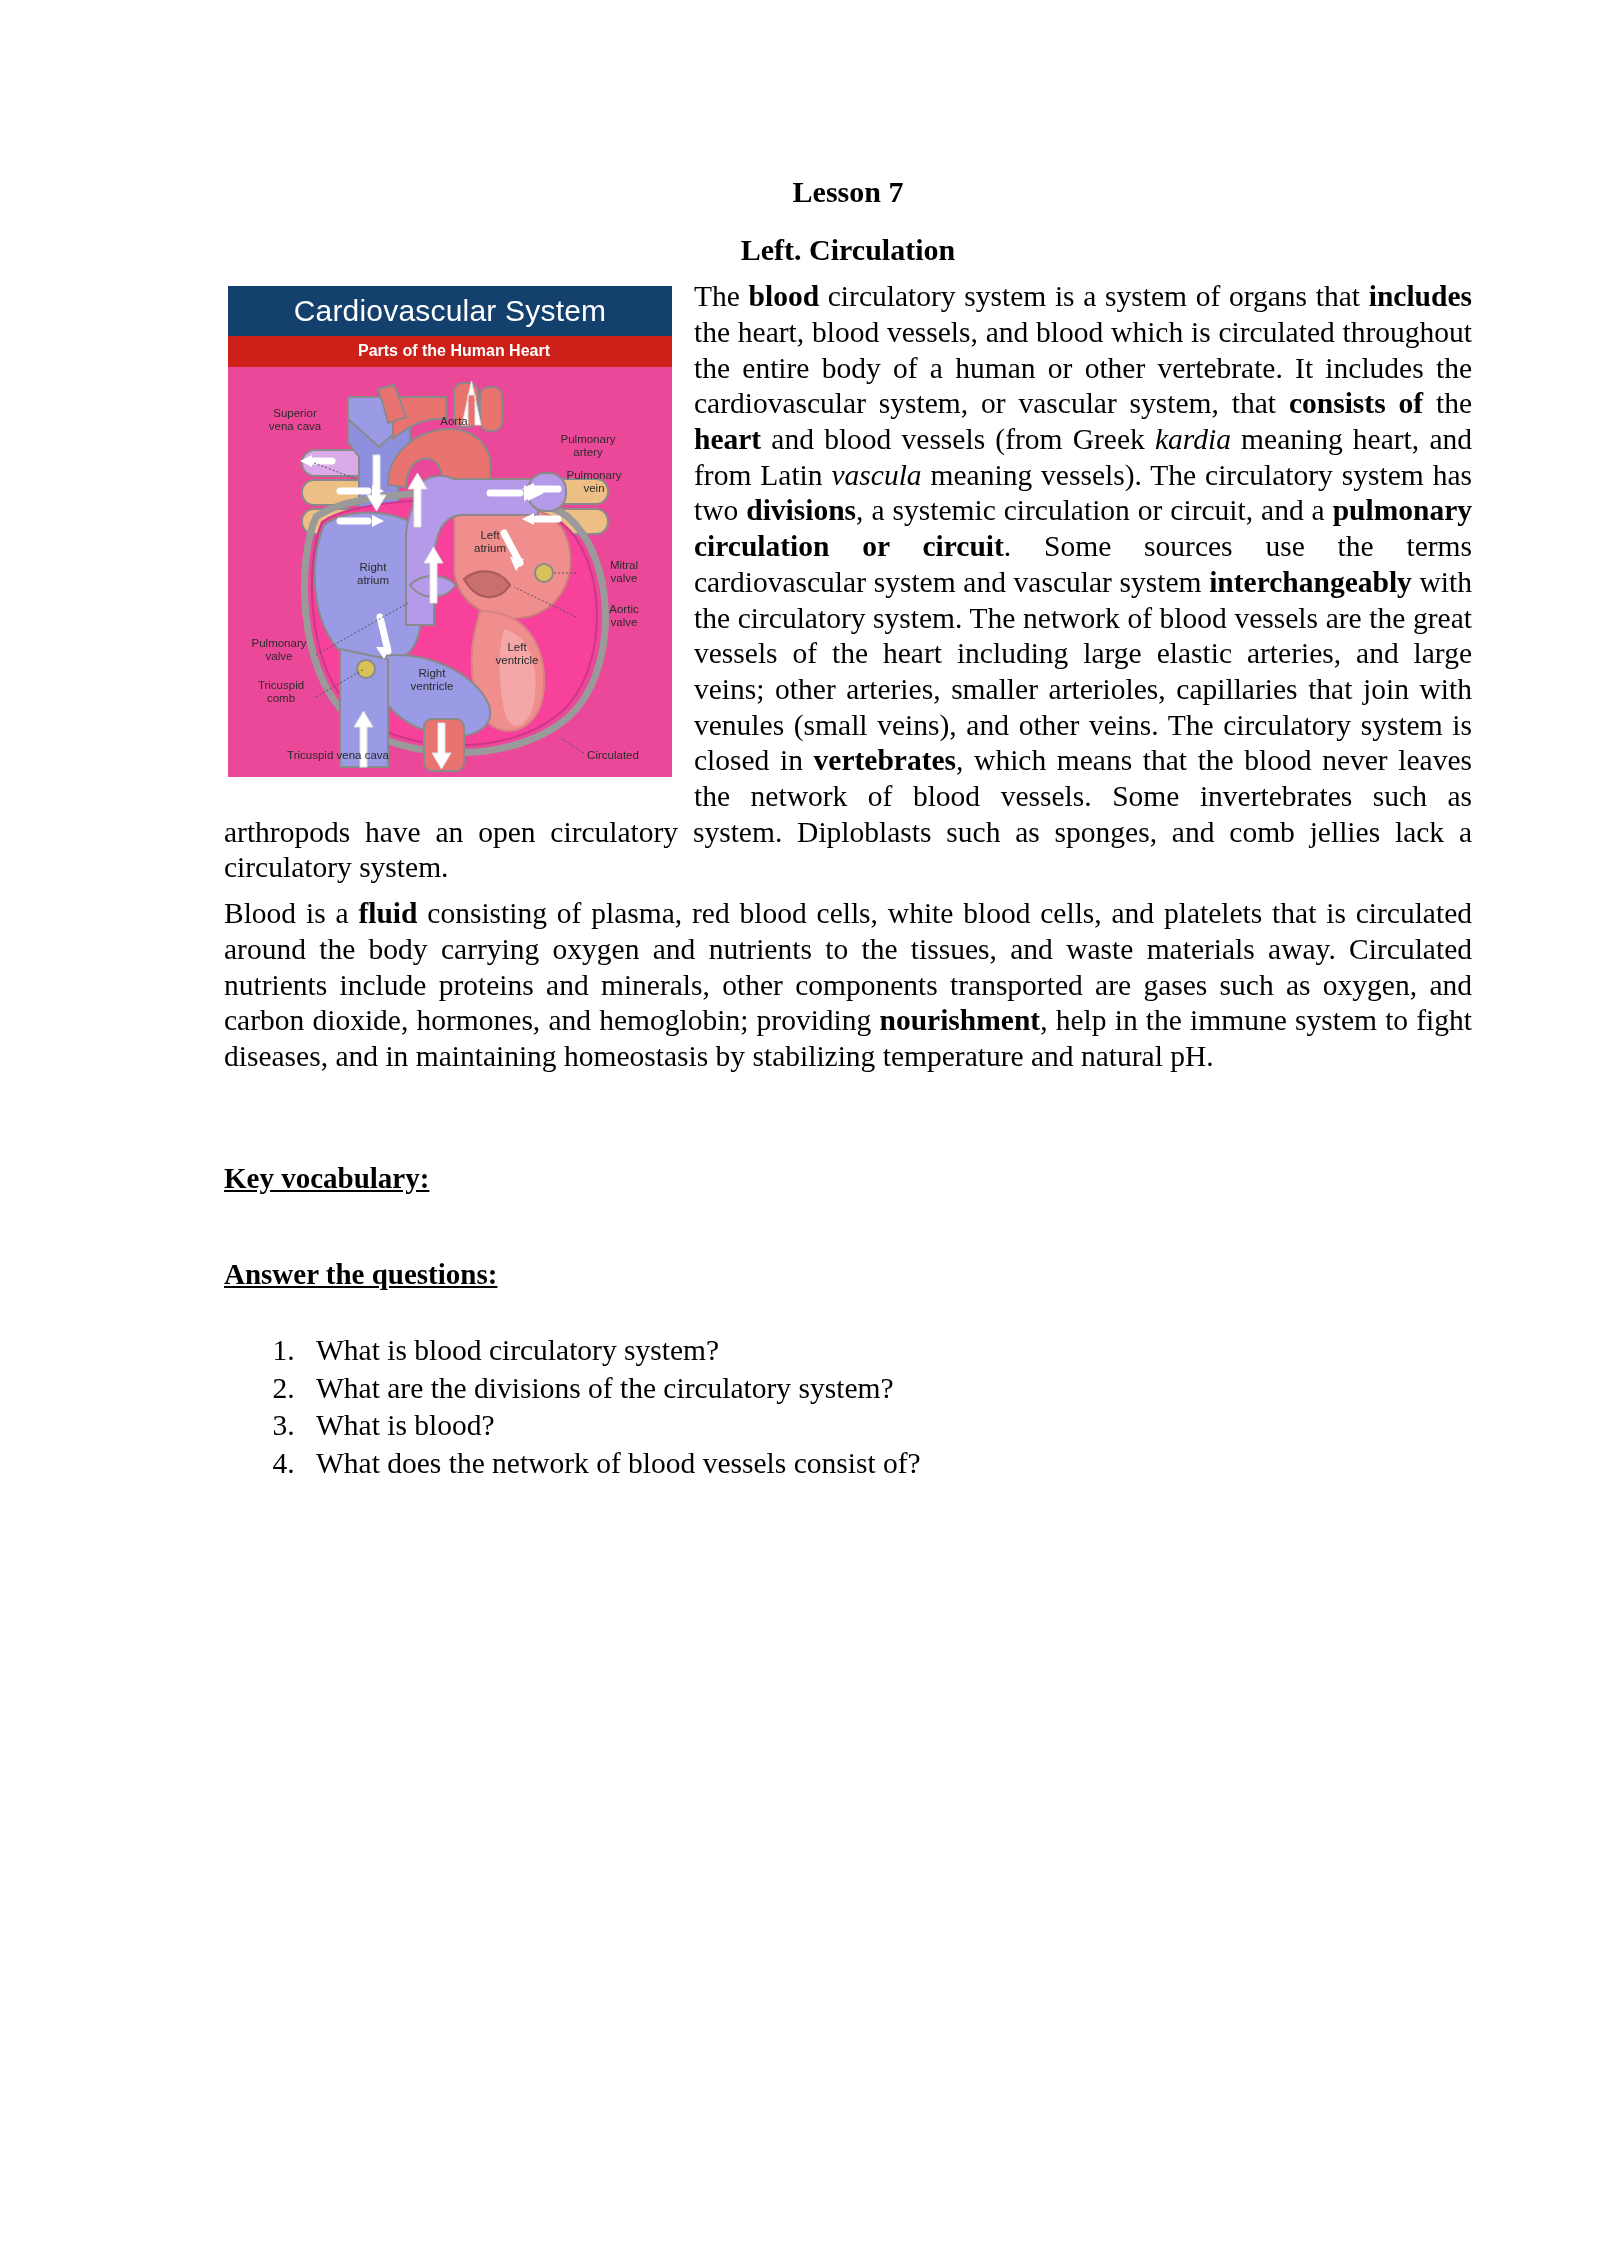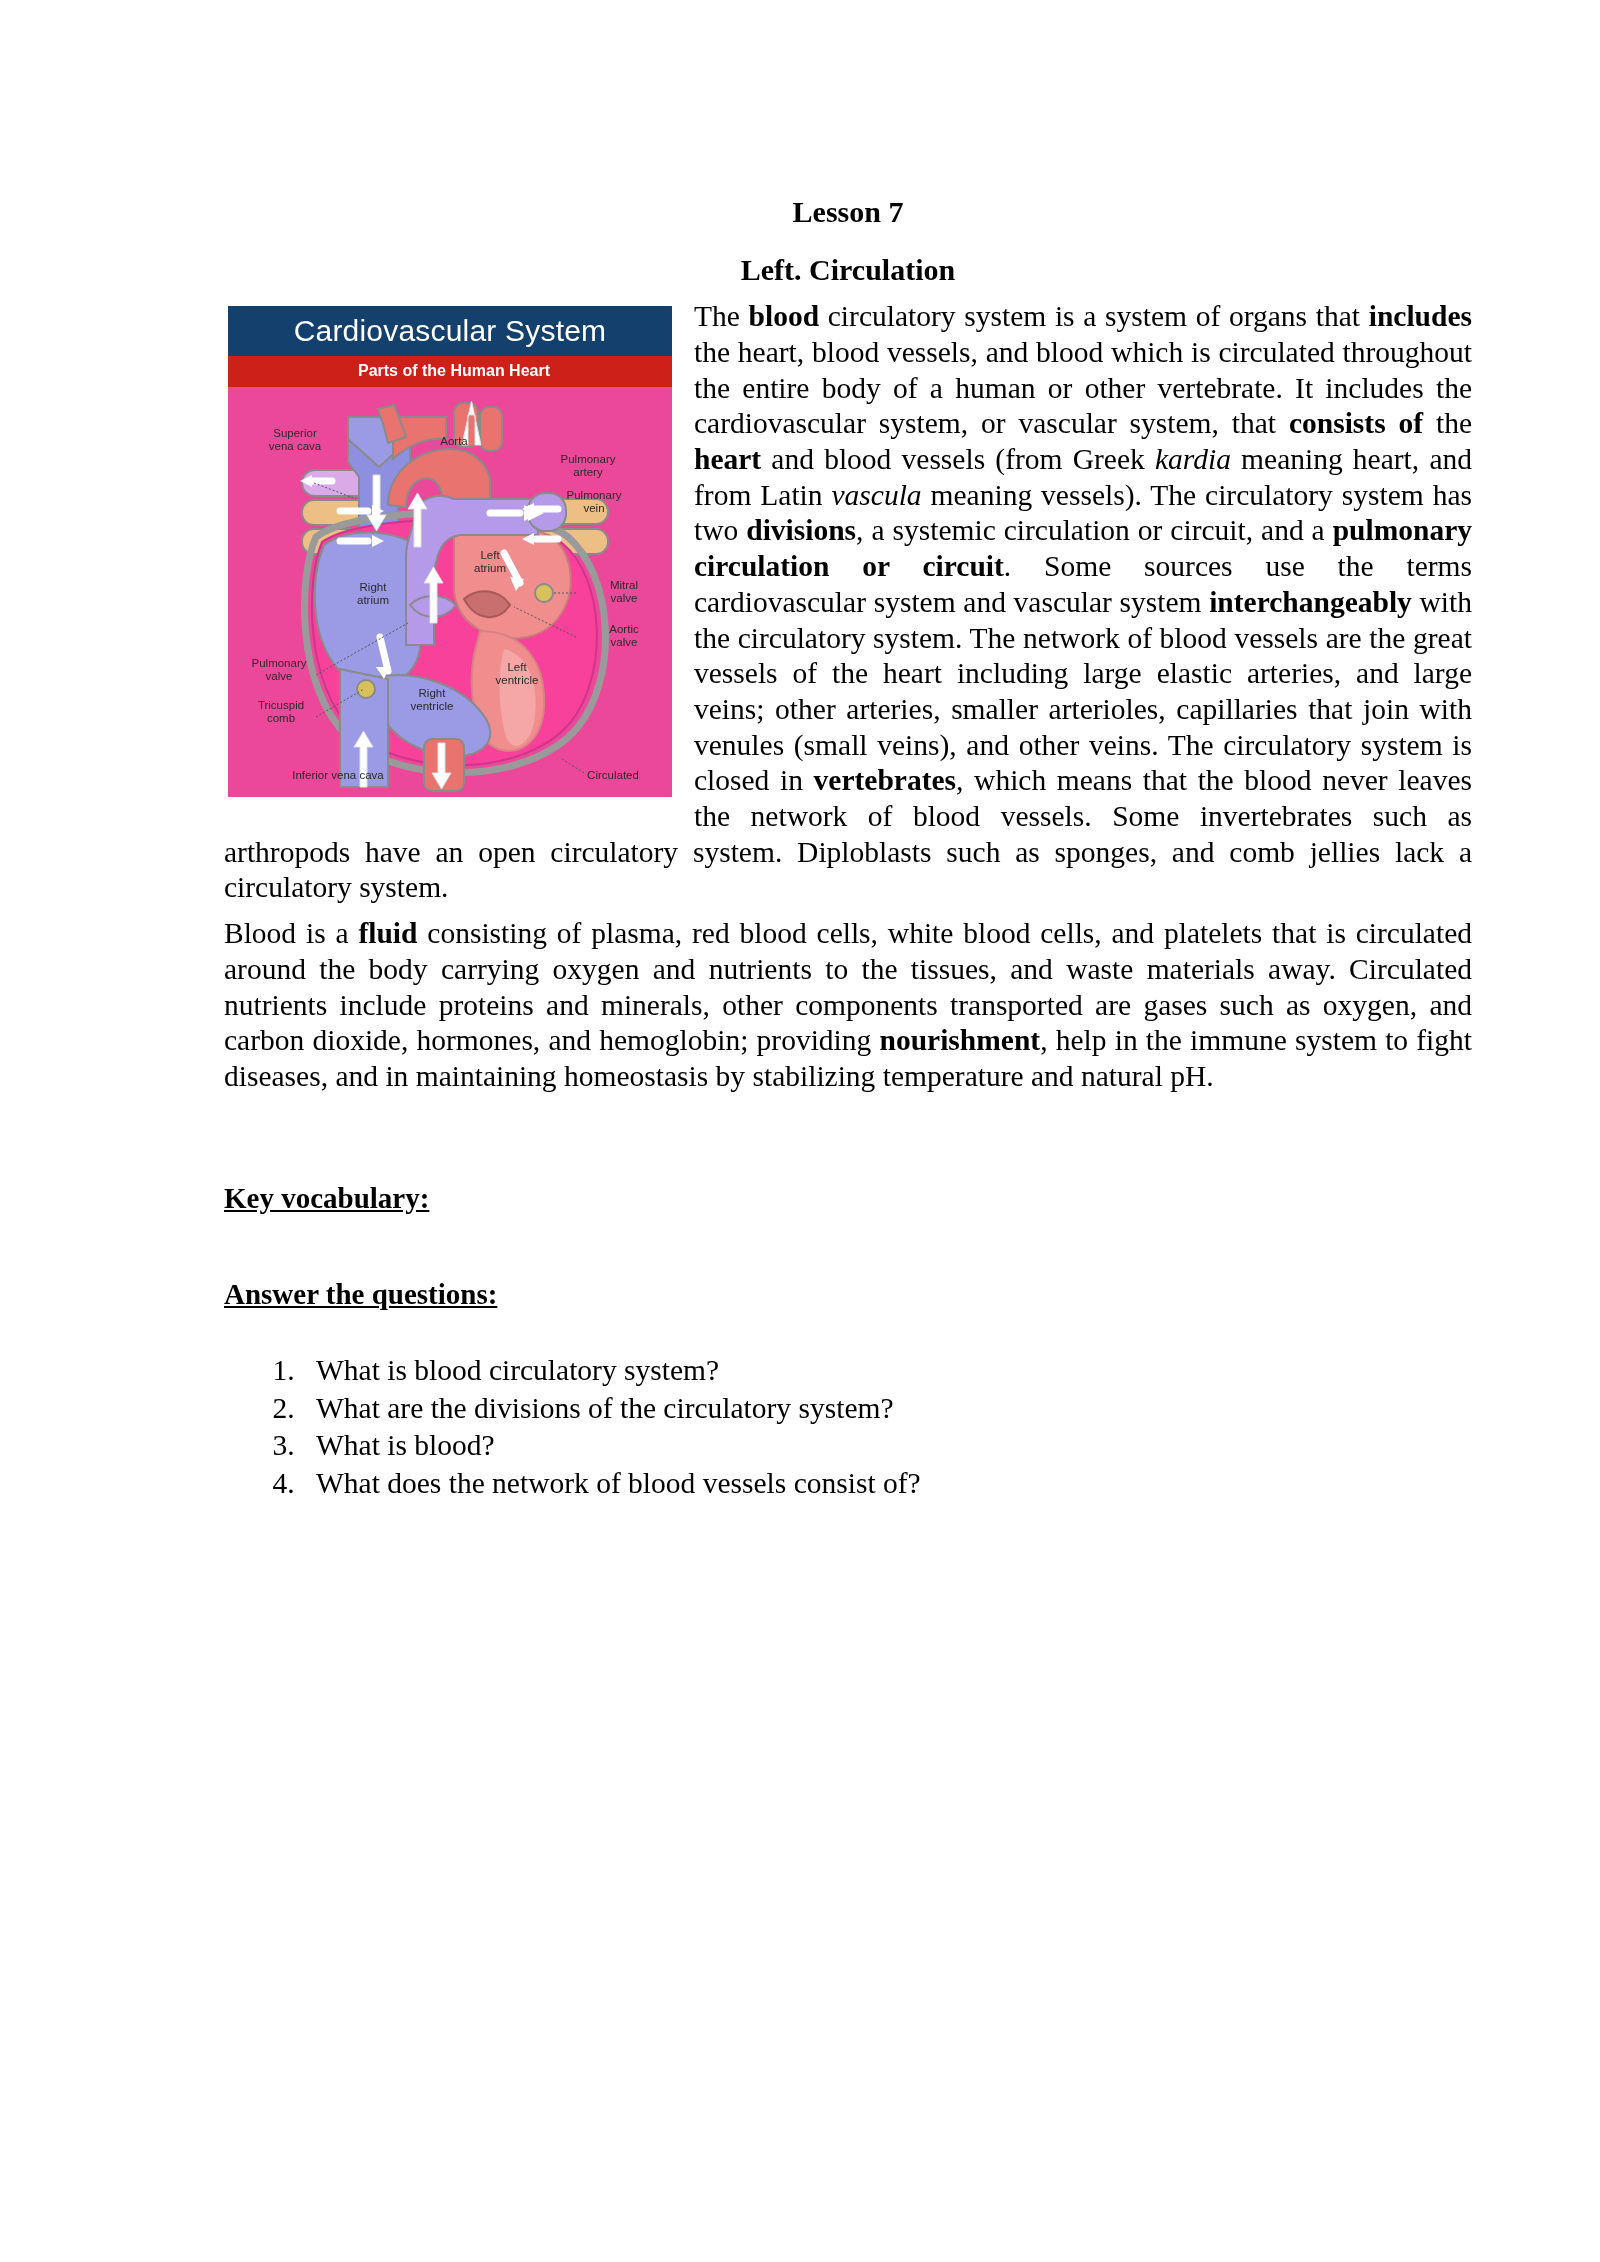--- a/index.html
+++ b/index.html
@@ -14,21 +14,20 @@
     color: #000000;
     position: relative;
     overflow: hidden;
   }
   .page {
     position: absolute;
     left: 0; top: 0;
     width: 1600px;
     height: 1864px;
     background: #fff;
-    margin-top: 20px;
   }
   .content {
     position: absolute;
     left: 224px;
     top: 0;
     width: 1248px;
   }
 
   
   h1.lesson-title, h2.doc-subtitle {
@@ -254,21 +253,21 @@
         <span class="fig-label" style="left:368px; top:236px; width:56px;">Aortic
 valve</span>
         <span class="fig-label" style="left:14px;  top:270px; width:74px;">Pulmonary
 valve</span>
         <span class="fig-label" style="left:18px;  top:312px; width:70px;">Tricuspid
 comb</span>
         <span class="fig-label" style="left:258px; top:274px; width:62px;">Left
 ventricle</span>
         <span class="fig-label" style="left:172px; top:300px; width:64px;">Right
 ventricle</span>
-        <span class="fig-label" style="left:50px;  top:382px; width:120px;">Inferior vena cava</span>
+        <span class="fig-label" style="left:50px;  top:382px; width:120px;">Tricuspid vena cava</span>
         <span class="fig-label" style="left:340px; top:382px; width:90px;">Circulated</span>
       </div>
     </div>
 
     <p class="body"><span>The </span><b>blood</b><span> circulatory system is a system of organs that </span><b>includes</b><span> the heart, blood vessels, and blood which is circulated throughout the entire body of a human or other vertebrate. It includes the cardiovascular system, or vascular system, that </span><b>consists of</b><span> the </span><b>heart</b><span> and blood vessels (from Greek </span><i>kardia</i><span> meaning heart, and from Latin </span><i>vascula</i><span> meaning vessels). The circulatory system has two </span><b>divisions</b><span>, a systemic circulation or circuit, and a </span><b>pulmonary circulation or circuit</b><span>. Some sources use the terms cardiovascular system and vascular system </span><b>interchangeably</b><span> with the circulatory system. The network of blood vessels are the great vessels of the heart including large elastic arteries, and large veins; other arteries, smaller arterioles, capillaries that join with venules (small veins), and other veins. The circulatory system is closed in </span><b>vertebrates</b><span>, which means that the blood never leaves the network of blood vessels. Some invertebrates such as arthropods have an open circulatory system. Diploblasts such as sponges, and comb jellies lack a circulatory system.</span></p>
 
     <div class="clearfix"></div>
 
     <p class="body"><span>Blood is a </span><b>fluid</b><span> consisting of plasma, red blood cells, white blood cells, and platelets that is circulated around the body carrying oxygen and nutrients to the tissues, and waste materials away. Circulated nutrients include proteins and minerals, other components transported are gases such as oxygen, and carbon dioxide, hormones, and hemoglobin; providing </span><b>nourishment</b><span>, help in the immune system to fight diseases, and in maintaining homeostasis by stabilizing temperature and natural pH.</span></p>
 

